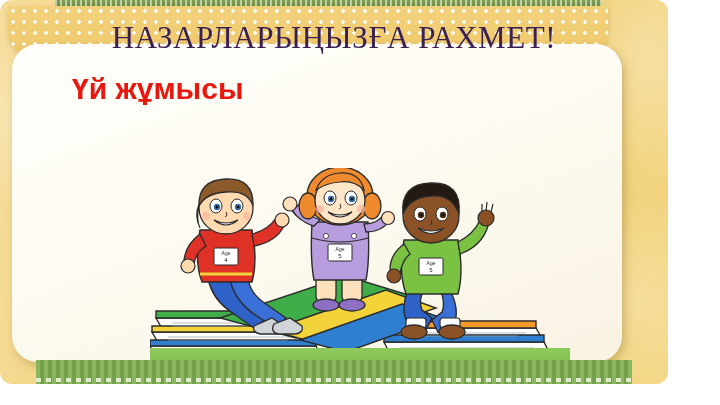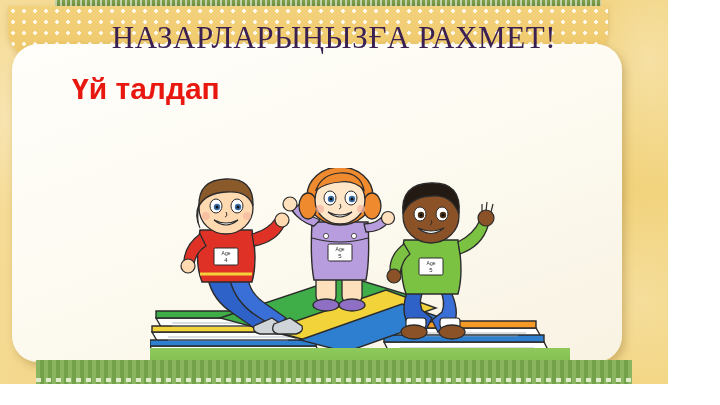--- a/index.html
+++ b/index.html
@@ -10,20 +10,21 @@
   .screen{position:relative;width:720px;height:405px;background:#ffffff;}
 
   
   .slide{
     position:absolute;left:0;top:0;width:668px;height:384px;overflow:hidden;
     background:
       radial-gradient(ellipse 120px 180px at 648px 60px, rgba(255,255,255,.30), rgba(255,255,255,0) 70%),
       radial-gradient(ellipse 110px 150px at 640px 300px, rgba(255,255,255,.22), rgba(255,255,255,0) 70%),
       radial-gradient(ellipse 90px 130px at 12px 120px, rgba(255,255,255,.25), rgba(255,255,255,0) 70%),
       linear-gradient(100deg,#f6dd9c 0%,#f0ce73 35%,#eec96a 62%,#f3d683 100%);
+    border-radius: 12px;
   }
 
   
   .top-strip{
     position:absolute;left:55px;top:0;width:546px;height:6px;
     background:
       repeating-linear-gradient(90deg, rgba(255,255,255,.55) 0 2px, rgba(255,255,255,0) 2px 5px),
       linear-gradient(#7fa04b,#6d8f3f);
   }
 
@@ -83,21 +84,21 @@
 
 <div class="screen">
   <div class="slide">
 
     <div class="top-strip"></div>
     <div class="banner"></div>
     <div class="sheet"></div>
 
     <div class="title">НАЗАРЛАРЫҢЫЗҒА РАХМЕТ!</div>
 
-    <div class="hw-line1">Үй талдап</div>
+    <div class="hw-line1">Үй жұмысы</div>
 
 
     <div class="illus">
       <div class="grass"></div>
 
       <svg width="420" height="216" viewBox="0 0 420 216">
 
         <g>
           <path d="M6 150 L150 150 L158 164 L14 164 Z" fill="#ffffff" stroke="#2b2b2b" stroke-width="1.4"></path>
           <path d="M6 150 L150 150 L150 143 L6 143 Z" fill="#3fae49" stroke="#2b2b2b" stroke-width="1.4"></path>

